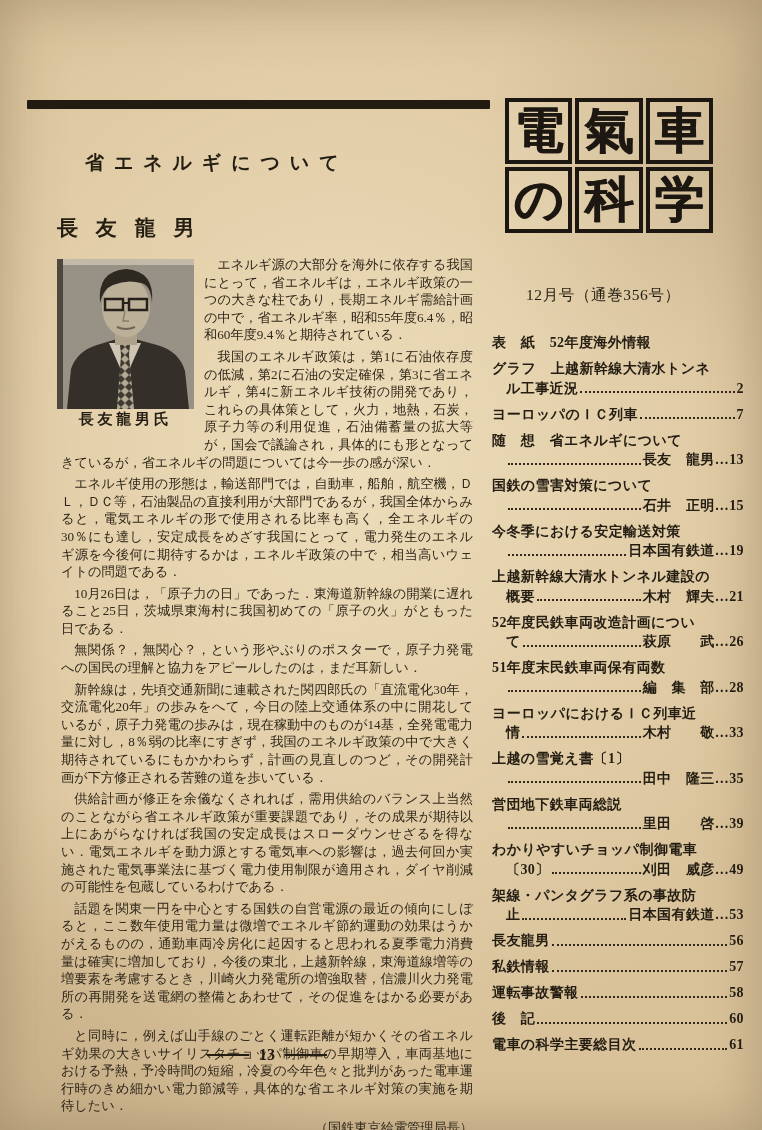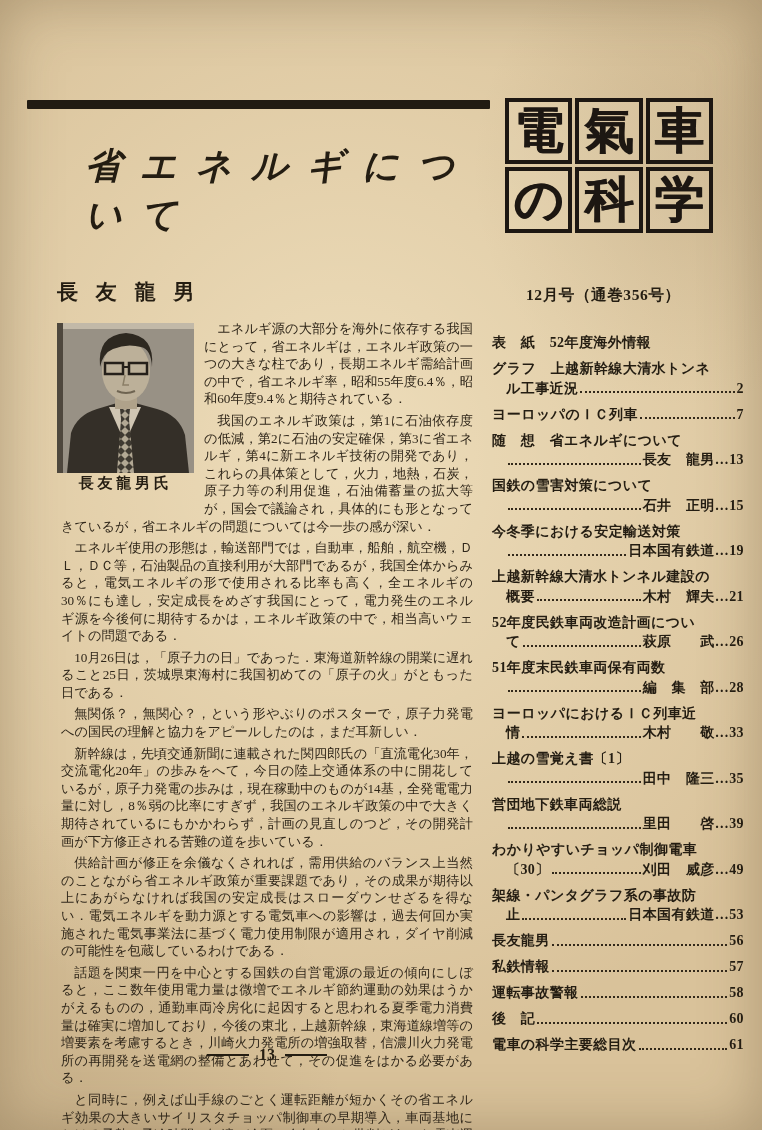--- a/index.html
+++ b/index.html
@@ -30,39 +30,39 @@
     border:4px solid #1d1712;height:58px;
     display:flex;align-items:center;justify-content:center;
     font-size:49px;font-weight:bold;color:#1d1712;
     font-family:"Liberation Serif","DejaVu Serif",serif;
     text-shadow:1px 0 #1d1712;
     background:rgba(255,246,220,.12);
   }
   
   .left-col{position:absolute;left:57px;top:138px;width:420px;}
   .article-title{
-    font-size:36px;font-weight:bold;letter-spacing:.52em;
-    margin:4px 0 0 28px;color:#241d12;font-style:italic;
+    font-size:19px;font-weight:bold;letter-spacing:.52em;
+    margin:12px 0 0 28px;color:#241d12;
   }
   .article-author{
     font-size:21px;font-weight:bold;letter-spacing:.85em;
     text-align:left;margin:38px 30px 14px 0;color:#241d12;
   }
   .article-body{font-size:13.2px;line-height:17.6px;text-align:justify;color:#30271a;}
   .article-body p{margin:4px;text-indent:1em;}
   .photo-block{float:left;width:137px;margin:3px 10px 10px 0;}
   .photo-frame{width:137px;height:150px;display:block;}
   .photo-caption{
     text-align:center;font-size:15px;font-weight:bold;
     letter-spacing:.25em;margin-top:2px;color:#241d12;
   }
   .signature{text-align:right;margin-top:4px !important;text-indent:0 !important;}
   
   .right-col{position:absolute;left:492px;top:285px;width:252px;color:#241d12;}
-  .issue-line{font-size:15.5px;font-weight:bold;padding-left:34px;letter-spacing:.04em;}
+  .issue-line{font-size:15.5px;font-weight:normal;padding-left:34px;letter-spacing:.04em;}
   .toc{margin-top:27px;font-size:14px;font-weight:bold;}
   .toc-entry{margin-bottom:6.5px;}
   .toc-line{display:flex;align-items:flex-end;line-height:19.5px;letter-spacing:.03em;font-family:Liberation Serif, serif;}
   .toc-line.indent{padding-left:14px;}
   .toc-lead{white-space:nowrap;}
   .toc-tail{white-space:nowrap;}
   .toc-fill{
     flex:1 1 auto;min-width:10px;
     border-bottom:2px dotted #32281a;
     margin:0 2px 5px 2px;

